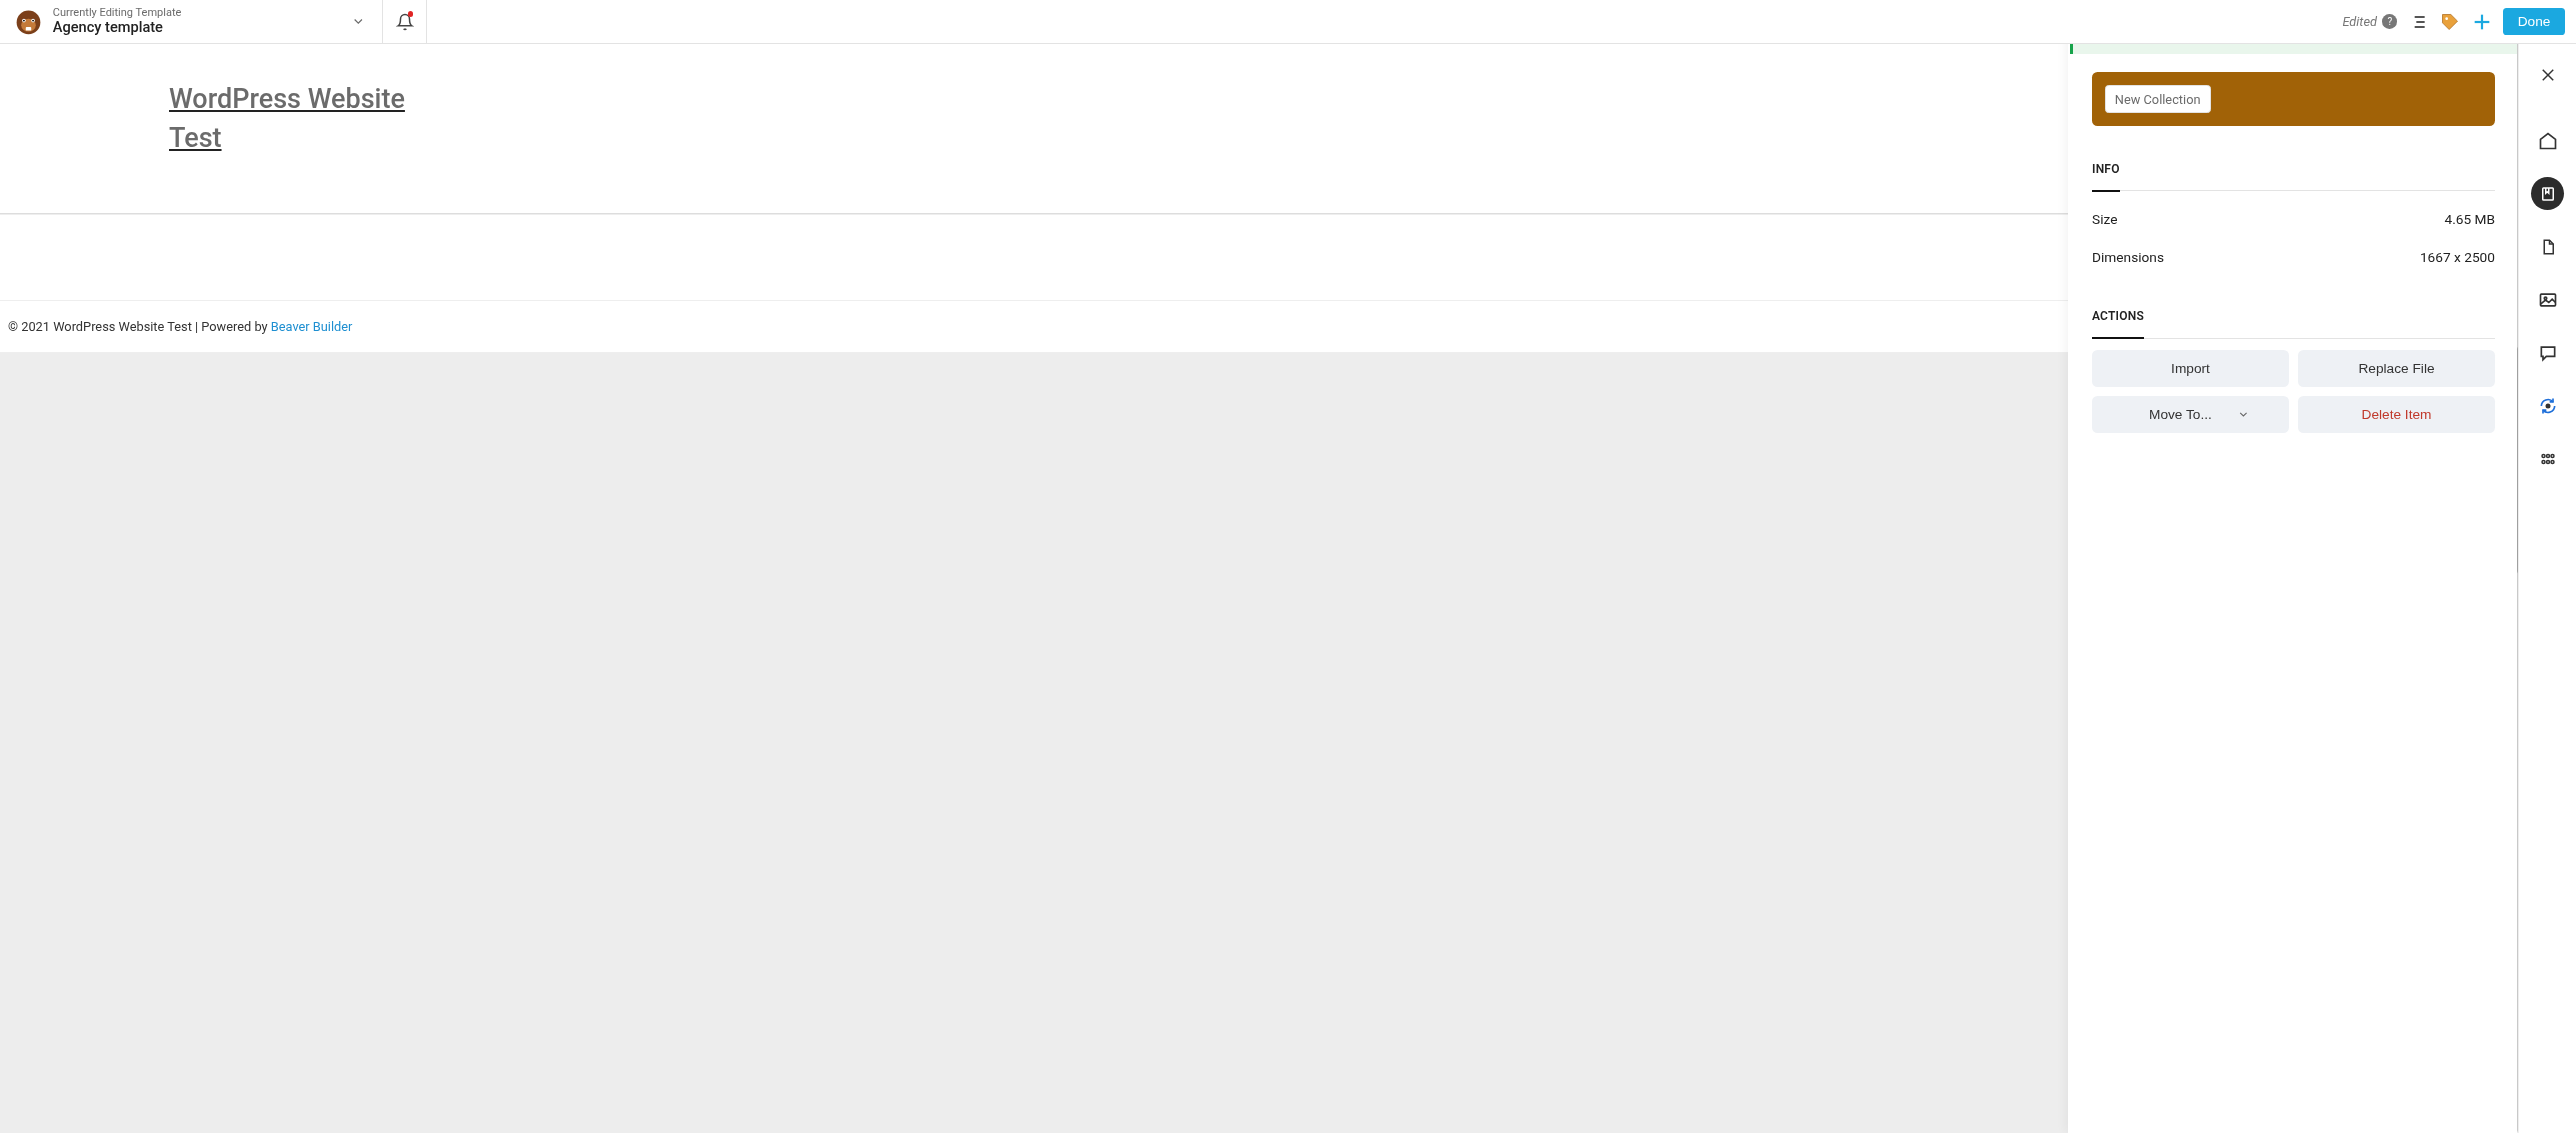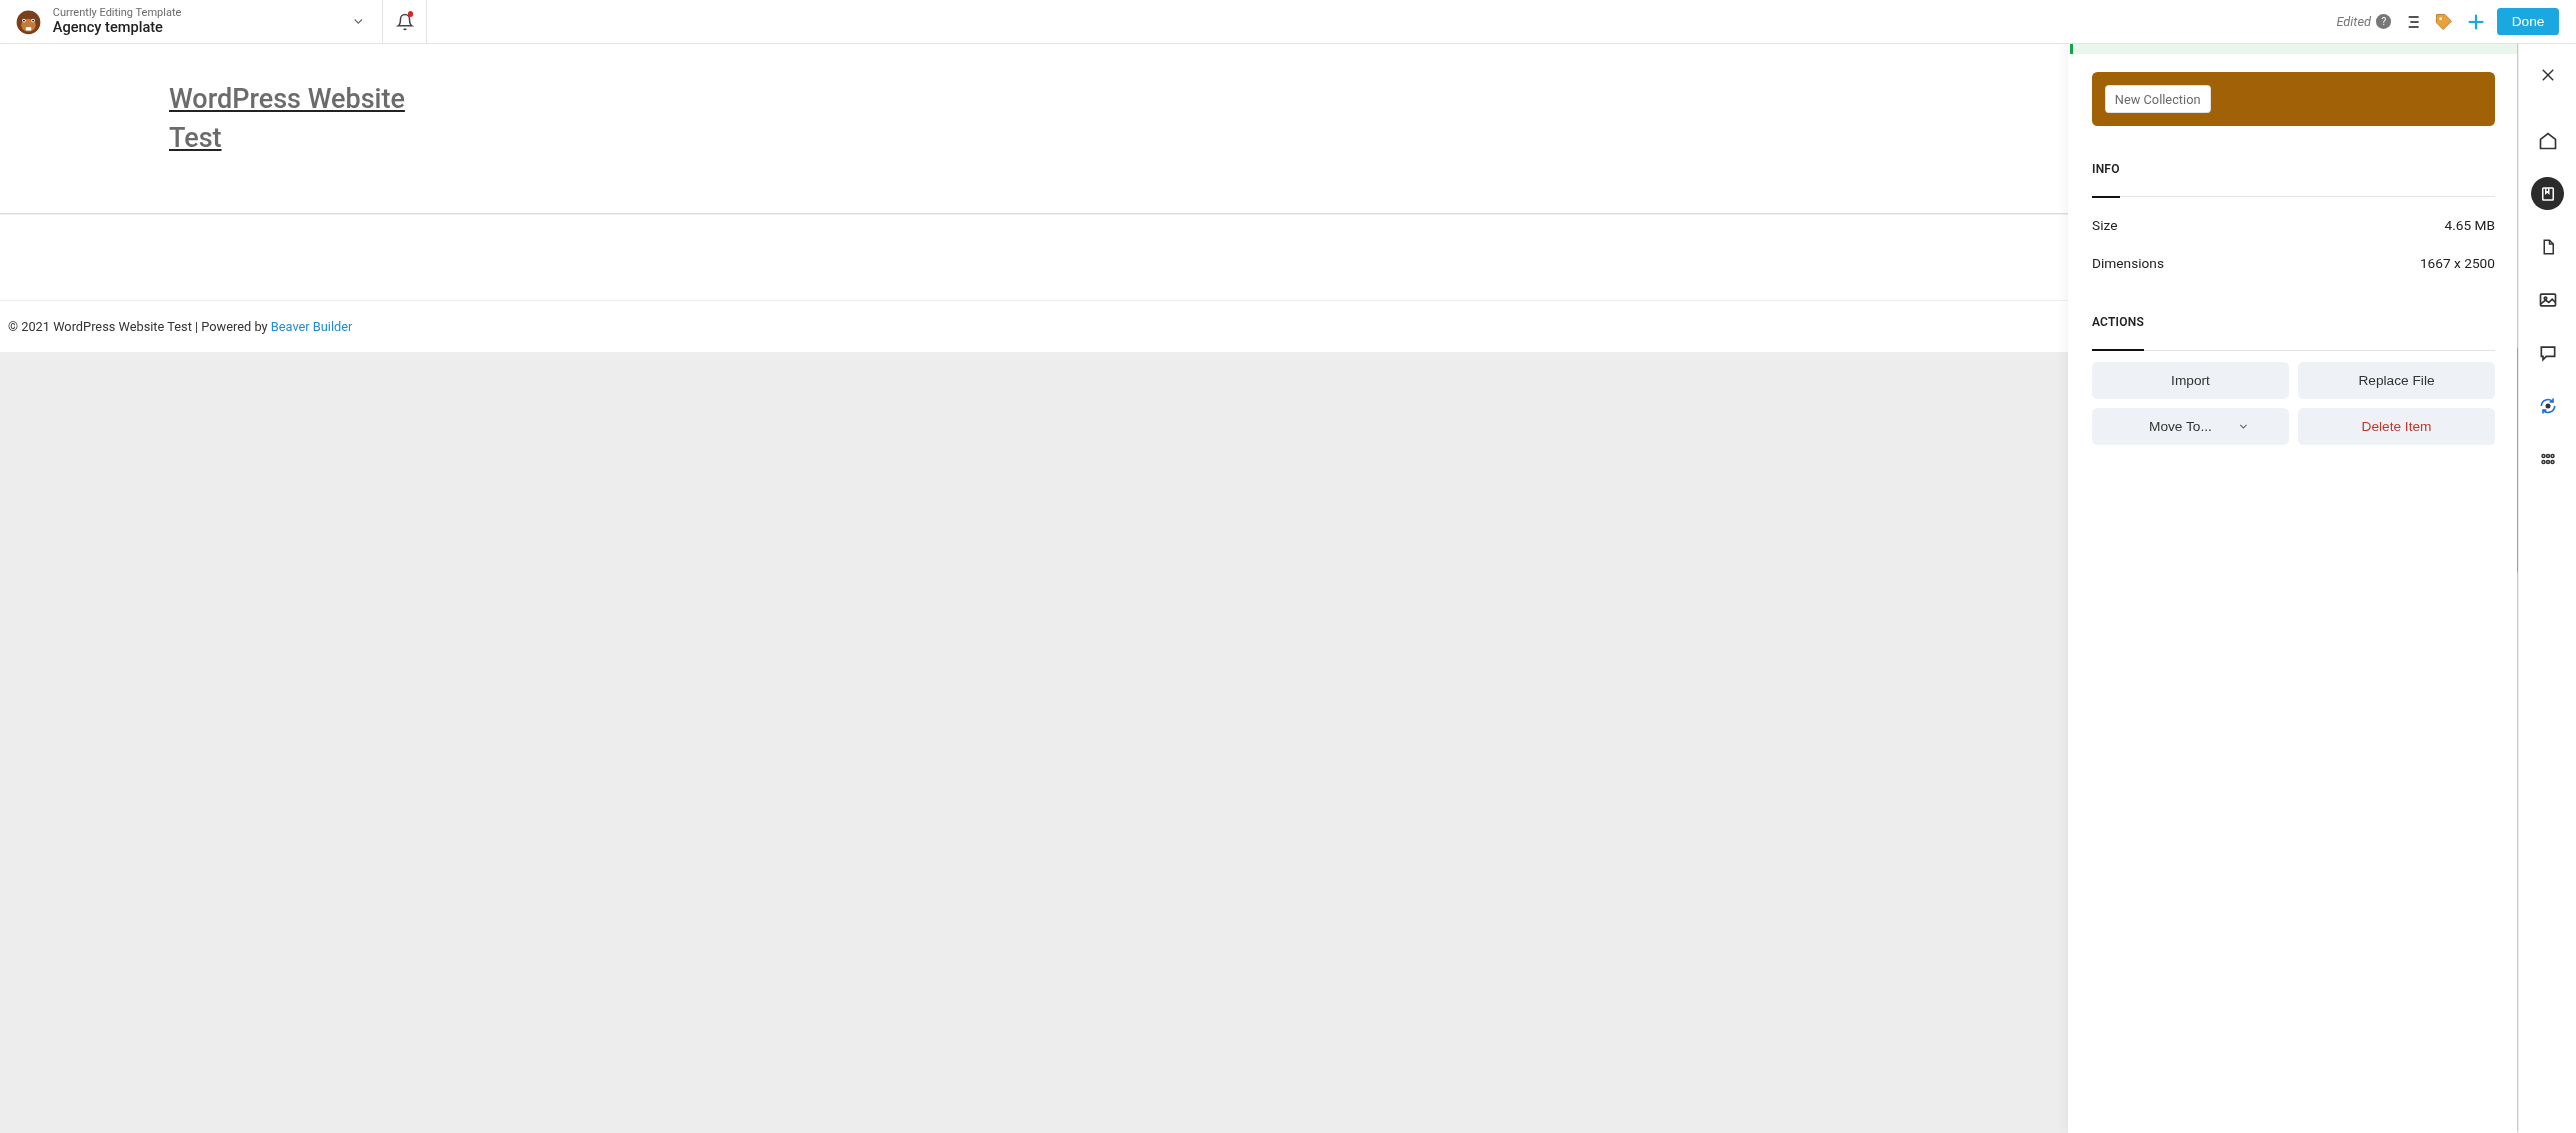--- a/index.html
+++ b/index.html
@@ -33,21 +33,21 @@
   .title-large { font-size:14.6px; color:#222; font-weight:500;}
   .chevron-down { width:22px; display:flex; align-items:center; justify-content:center; color:#6b6b6b; cursor:pointer;}
   .notif-cell {
     width:44px; display:flex; align-items:center; justify-content:center;
     border-right: 0.9px solid #e3e3e3;
     color:#444;
     position:relative;
   }
   .notif-dot { position:absolute; top:11px; right:12.8px; width:5.5px; height:5.5px; border-radius:50%; background:#e02424;}
   .topbar-spacer { flex:1; }
-  .topbar-right { display:flex; align-items:center; gap:10px; padding-right:17px;}
+  .topbar-right { display:flex; align-items:center; gap:10px; padding-right:11px;}
   .edited-label { font-style: italic; color:#777; font-size:12.8px; display:flex; align-items:center; gap:5.5px;}
   .help-circle { width:14.6px; height:14.6px; border-radius:50%; background:#777; color:#fff; font-size:10px; display:flex; align-items:center; justify-content:center; font-style:normal;}
   .top-icon { width:22px; height:22px; display:flex; align-items:center; justify-content:center; color:#333; cursor:pointer;}
   .done-btn {
     background:#1ba8e0; color:#fff; border:none; border-radius:3.6px;
     padding: 6.4px 14.6px; font-size:13.7px; cursor:pointer; font-weight:500;
   }
   .plus-icon { color:#1ba8e0; }
 
   .canvas-area {
@@ -127,21 +127,21 @@
     background:#a16207; border-radius:5.5px; padding:12.8px;
   }
   .chip {
     display:inline-block; background:#fff; border:0.9px solid #e3e3e3;
     border-radius:3.6px; padding:5.5px 9px; font-size:12.8px; color:#6b6b6b;
   }
 
   .section { padding: 0 22px; }
   .section-header {
     font-size:12px; font-weight:600; letter-spacing:0.2px;
-    padding: 9px 0 20px;
+    padding: 9px 0 14px;
     border-bottom:2.7px solid #111;
     display:inline-block;
     margin-bottom:-0.9px;
   }
   .section-line { border-bottom:0.9px solid #e3e3e3; margin-top:-0.9px;}
   .info-rows { padding:9px 0 24px; }
   .info-row { display:flex; justify-content:space-between; padding:11px 0; font-size:13.7px;}
   .info-row .k { color:#222; }
   .info-row .v { color:#222; }
 

